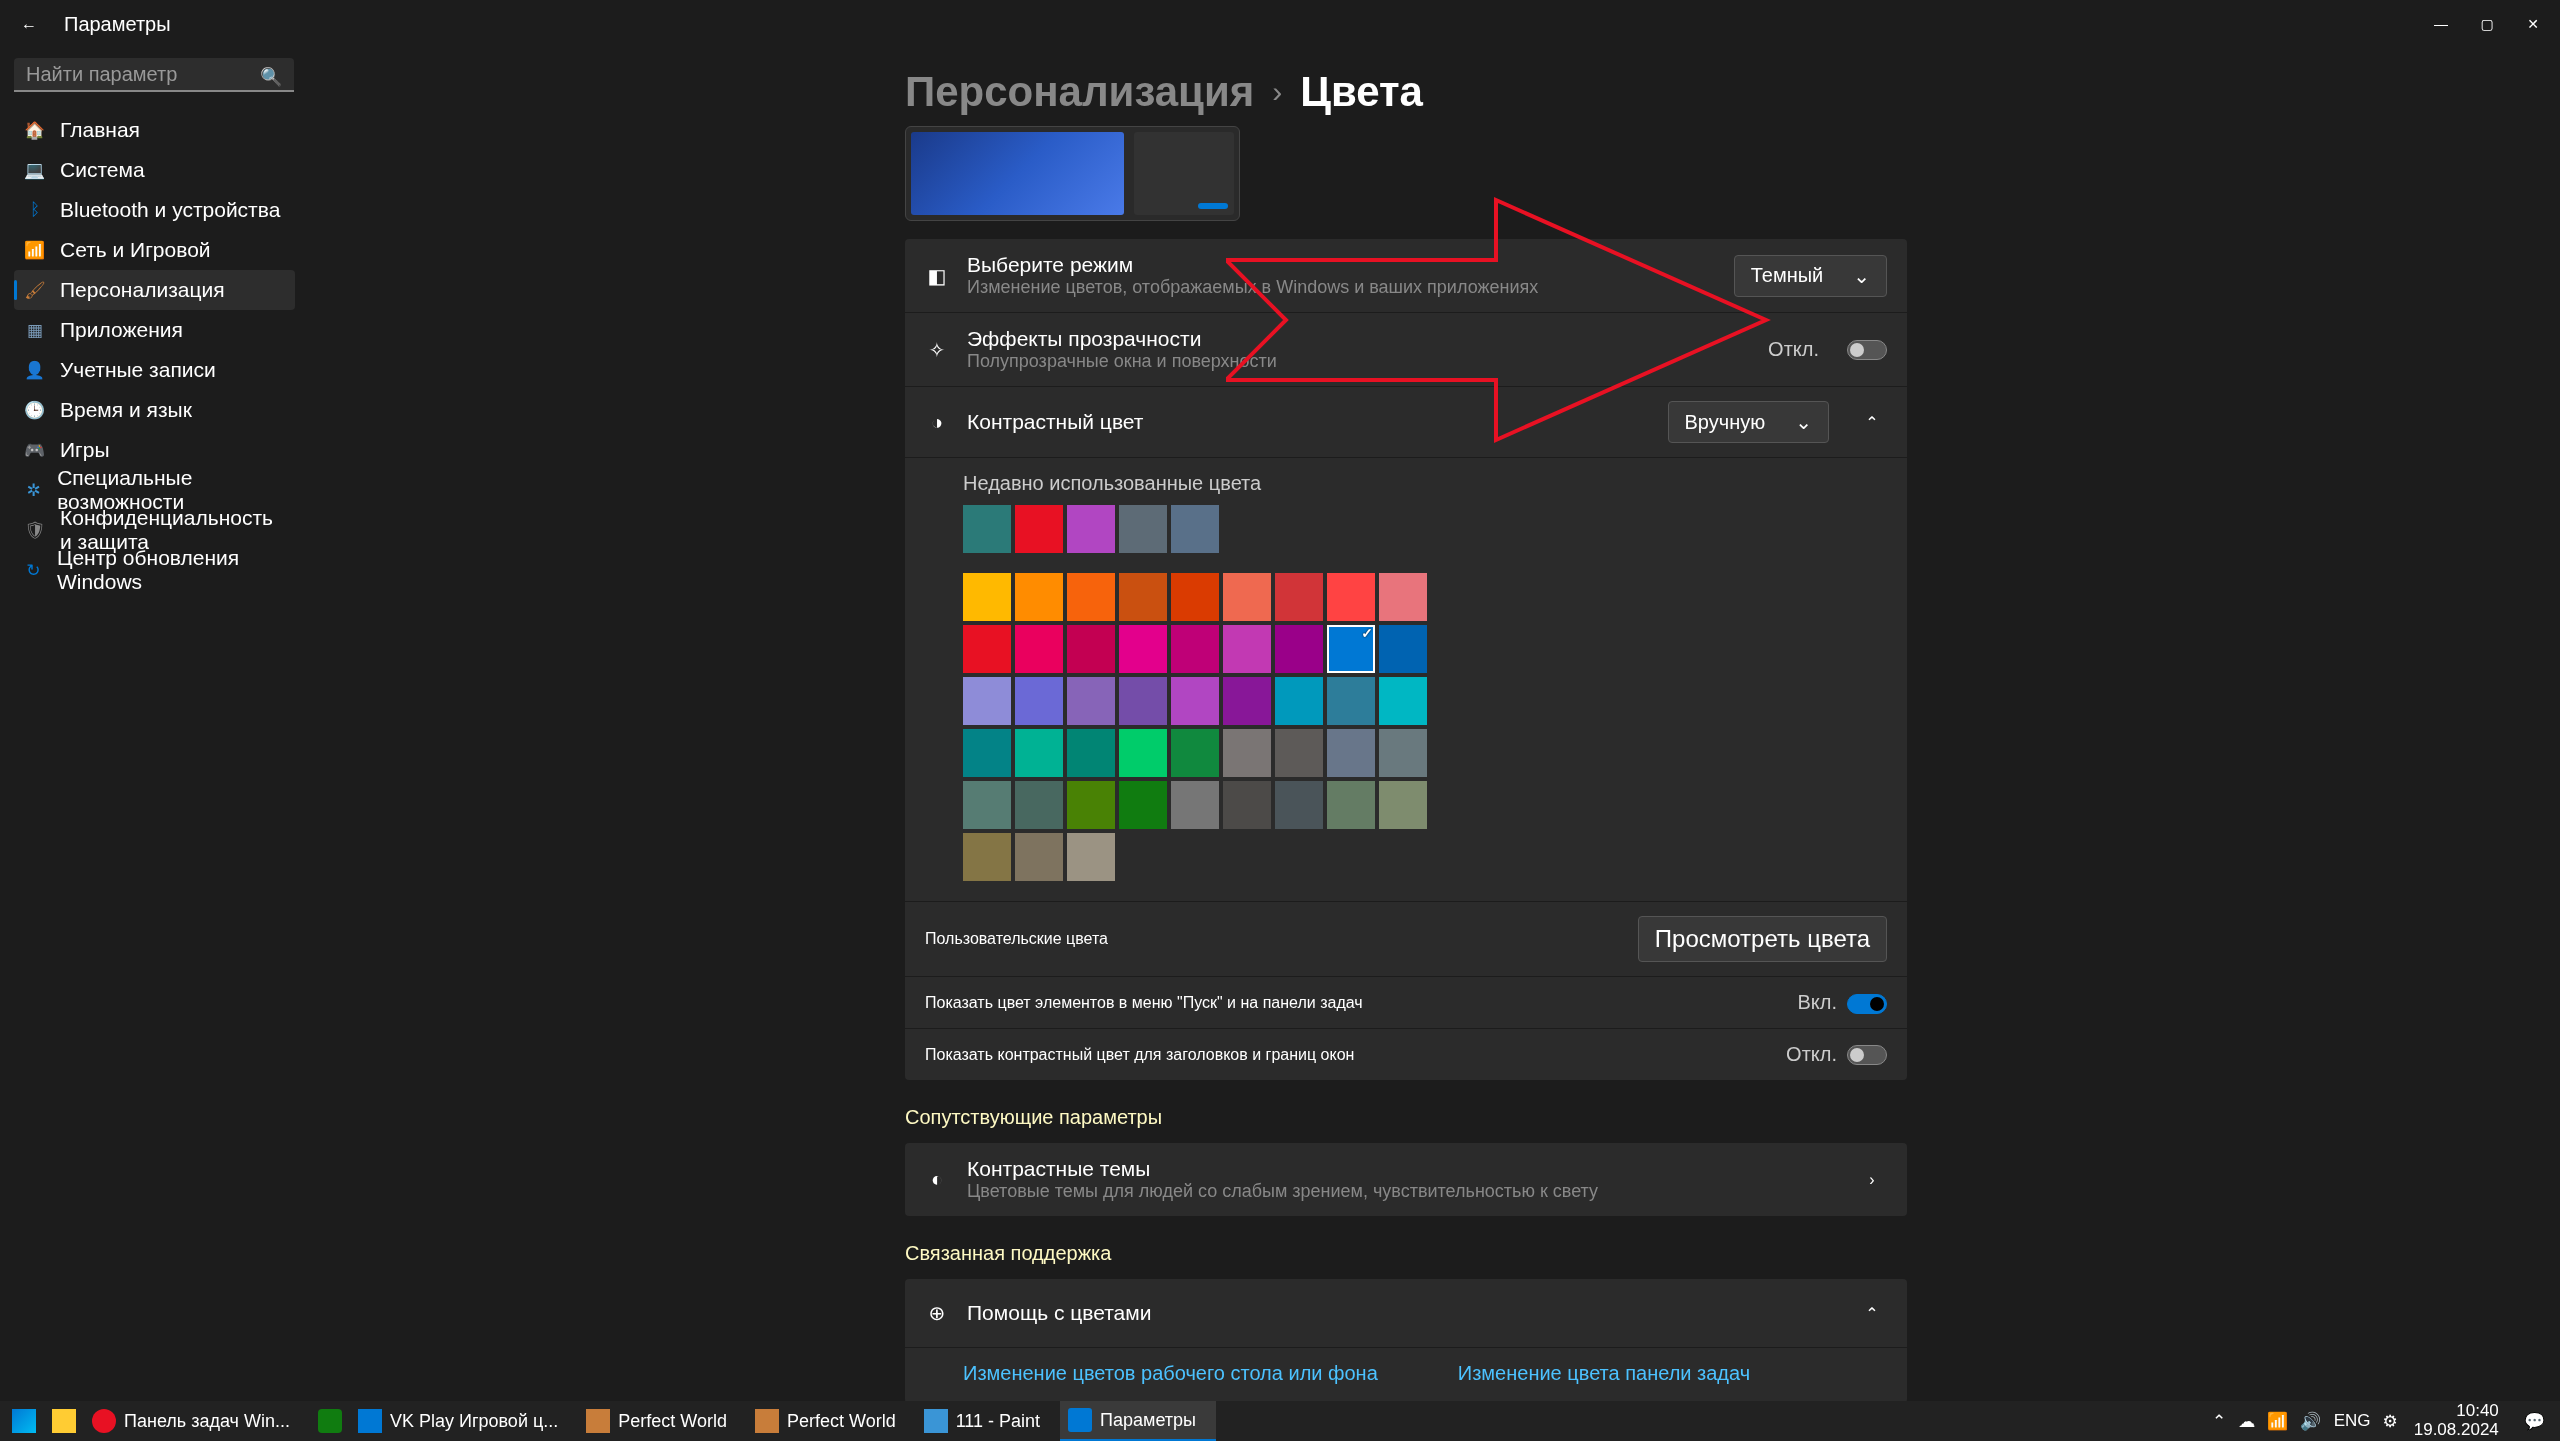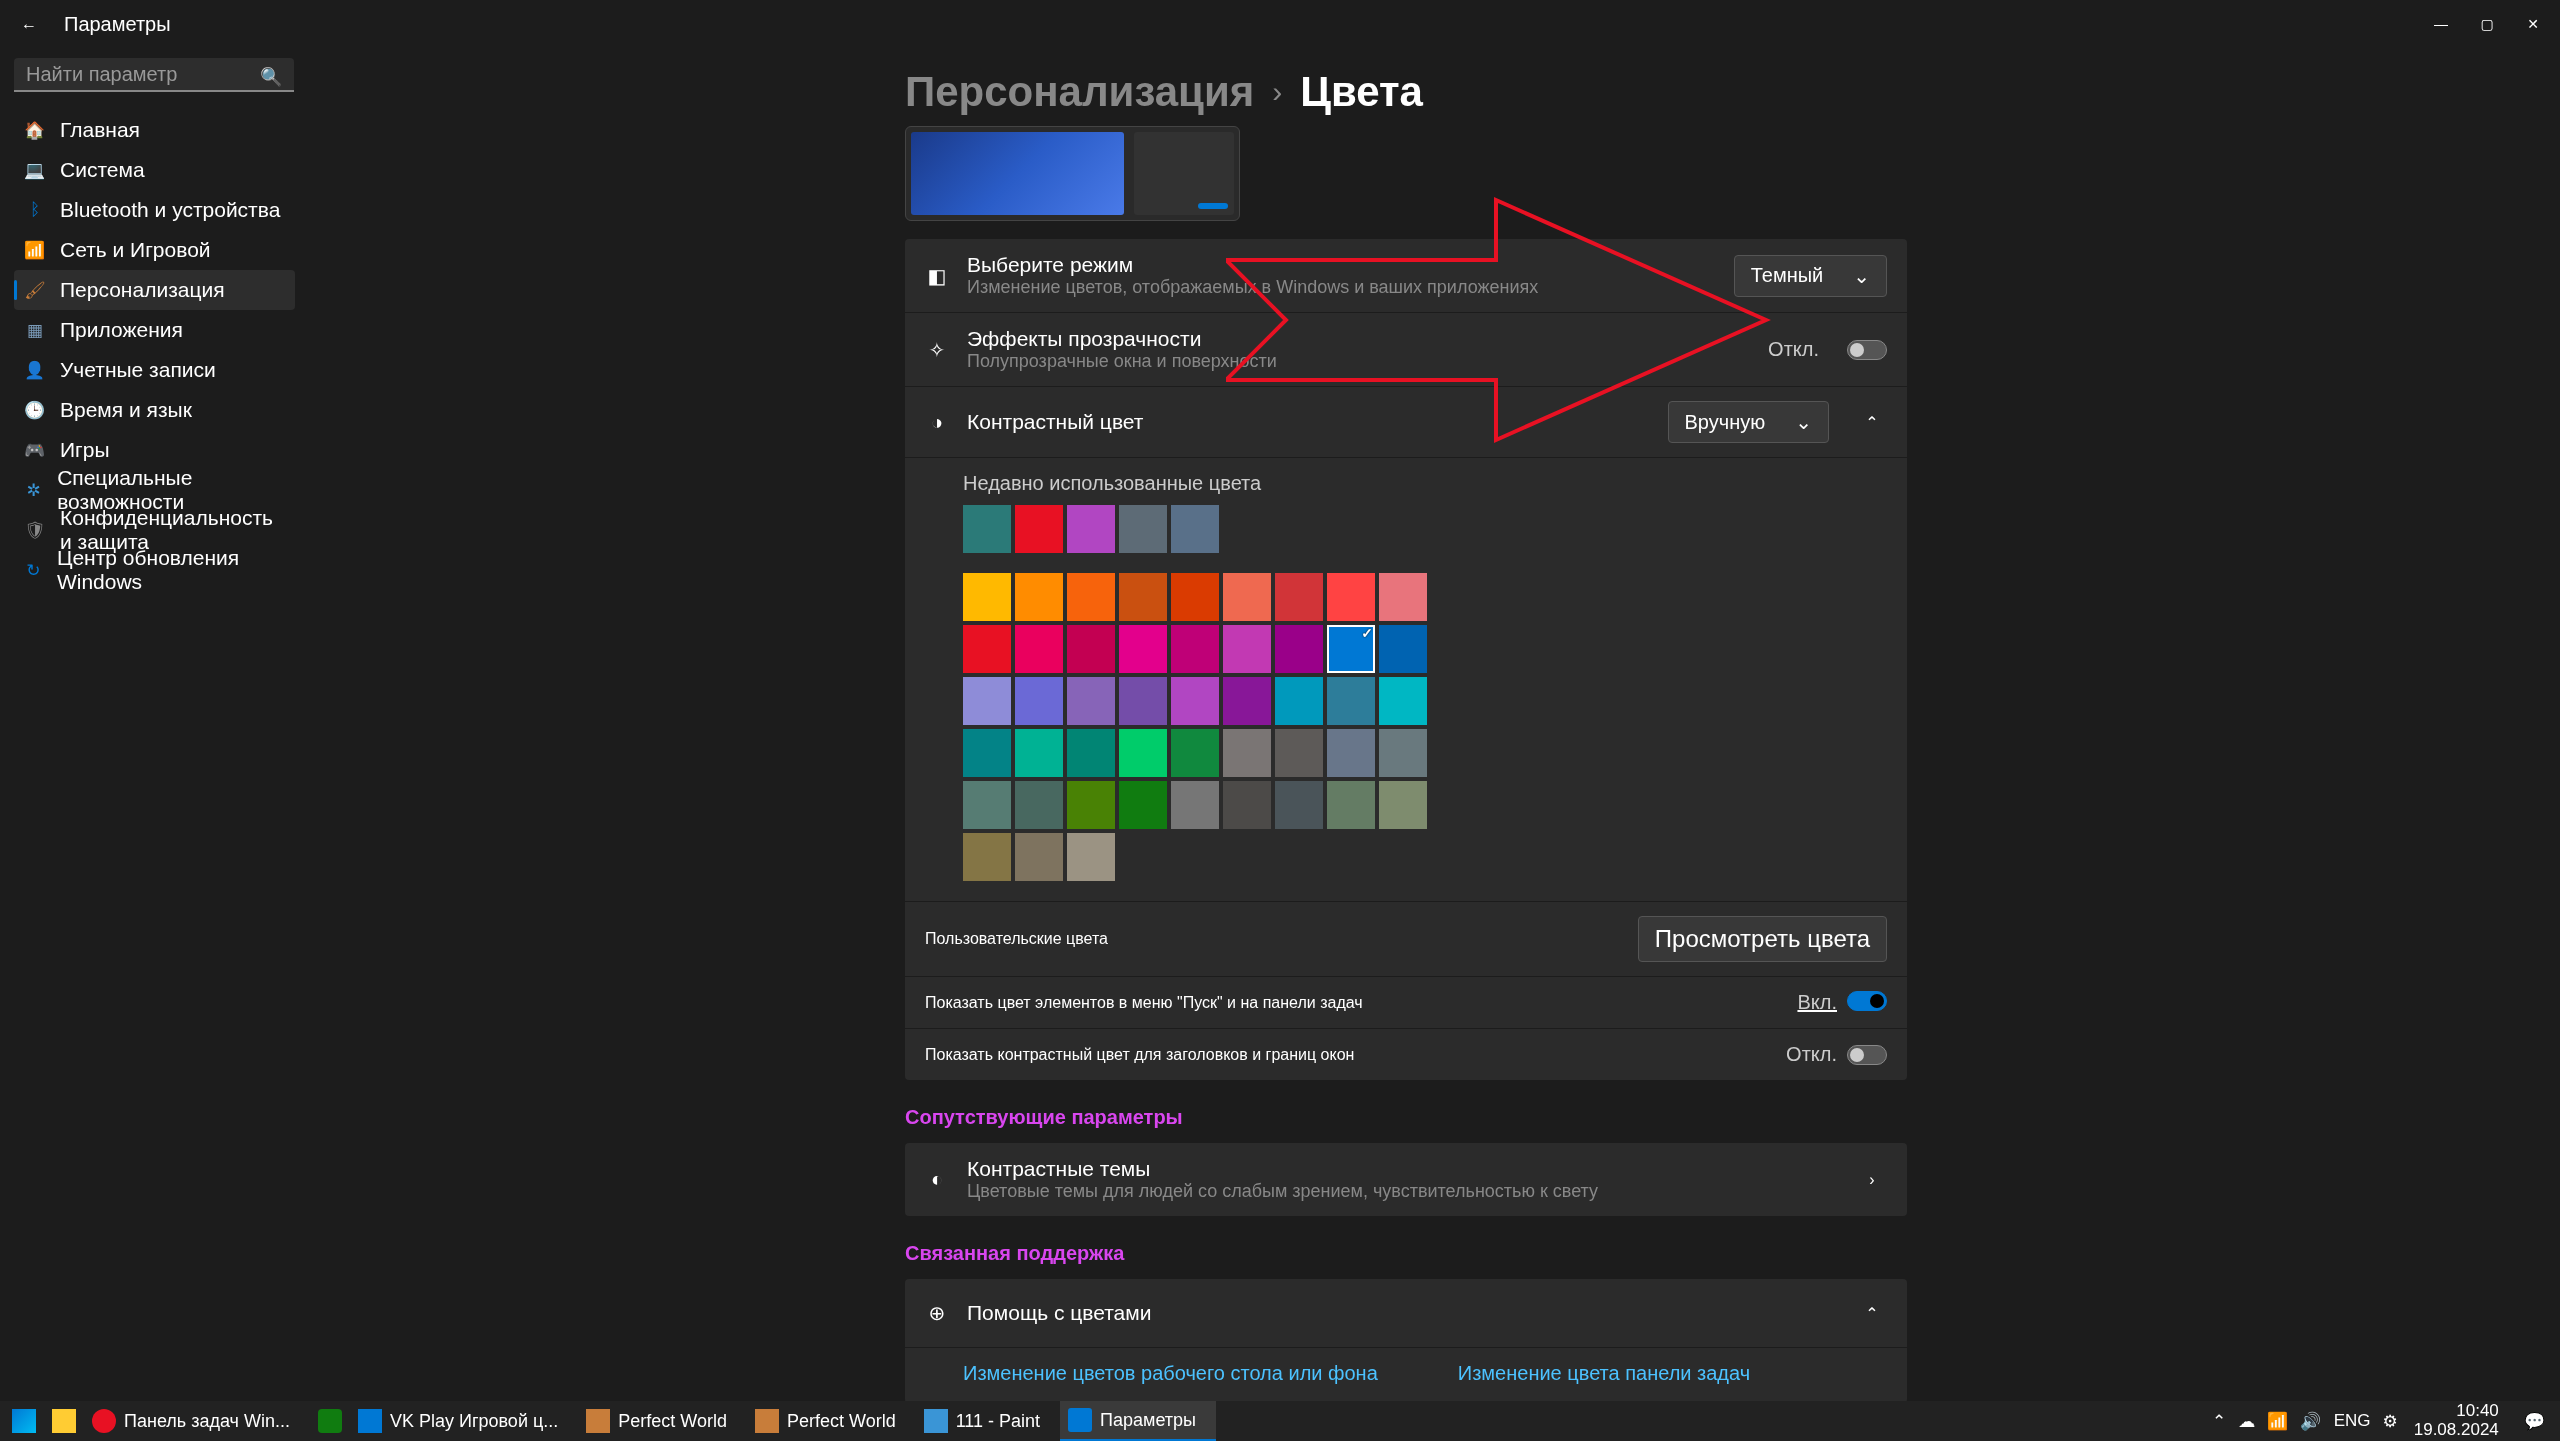--- a/index.html
+++ b/index.html
@@ -52,21 +52,21 @@
 .accent-panel{padding:14px 20px 20px 58px;border-top:1px solid #1c1c1c;}
 .panel-label{font-size:20px;color:#ccc;margin-bottom:10px;}
 .swatch-row{display:flex;gap:4px;flex-wrap:wrap;max-width:480px;}
 .swatch{width:48px;height:48px;position:relative;}
 .swatch.selected{outline:2px solid #fff;outline-offset:-2px;}
 .swatch.selected::after{content:"✓";position:absolute;top:0;right:2px;color:#fff;font-size:14px;font-weight:bold;text-shadow:0 0 2px #000;}
 .panel-sep{height:20px;}
 .custom-row{display:flex;align-items:center;justify-content:space-between;padding:14px 20px;border-top:1px solid #1c1c1c;}
 .btn-outline{background:#383838;border:1px solid #555;border-radius:4px;padding:8px 16px;font-size:24px;color:#fff;}
 .toggle-row{display:flex;align-items:center;justify-content:space-between;padding:14px 20px;border-top:1px solid #1c1c1c;}
-.section-head{font-size:20px;color:#d946ef;margin:26px 0 14px 0;font-weight:700;}
+.section-head{font-size:20px;color:#fef9c3;margin:26px 0 14px 0;font-weight:400;}
 .link-row{display:flex;gap:80px;padding:14px 20px 18px 58px;border-top:1px solid #1c1c1c;}
 .link{color:#4cc2ff;font-size:20px;}
 .arrow-overlay{position:absolute;left:1226px;top:190px;pointer-events:none;z-index:100;}
 .taskbar{position:absolute;bottom:0;left:0;right:0;height:40px;background:#222;display:flex;align-items:center;padding:0 4px;}
 .tb-item{height:40px;display:flex;align-items:center;gap:8px;padding:0 8px;font-size:18px;color:#fff;border-right:0px solid #333;}
 .tb-item.text{padding-right:20px;}
 .tb-icon{width:24px;height:24px;display:flex;align-items:center;justify-content:center;}
 .tb-spacer{flex:1;}
 .systray{display:flex;align-items:center;gap:6px;font-size:17px;color:#fff;}
 .systray-icons{display:flex;gap:12px;align-items:center;}
@@ -256,21 +256,21 @@
             </div>
       </div>
 
       <div class="custom-row">
         <span>Пользовательские цвета</span>
         <div class="btn-outline">Просмотреть цвета</div>
       </div>
 
       <div class="toggle-row">
         <span>Показать цвет элементов в меню "Пуск" и на панели задач</span>
-        <div style="display:flex;align-items:flex-start;text-decoration:underline;">
+        <div style="display:flex;align-items:flex-end;">
           <span class="toggle-label">Вкл.</span>
           <div class="toggle on"></div>
         </div>
       </div>
 
       <div class="toggle-row">
         <span>Показать контрастный цвет для заголовков и границ окон</span>
         <div style="display:flex;align-items:center;">
           <span class="toggle-label">Откл.</span>
           <div class="toggle"></div>

